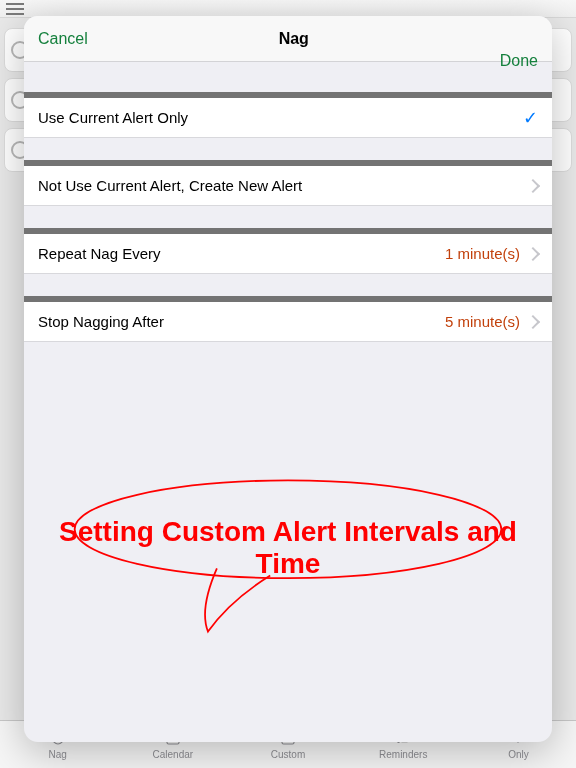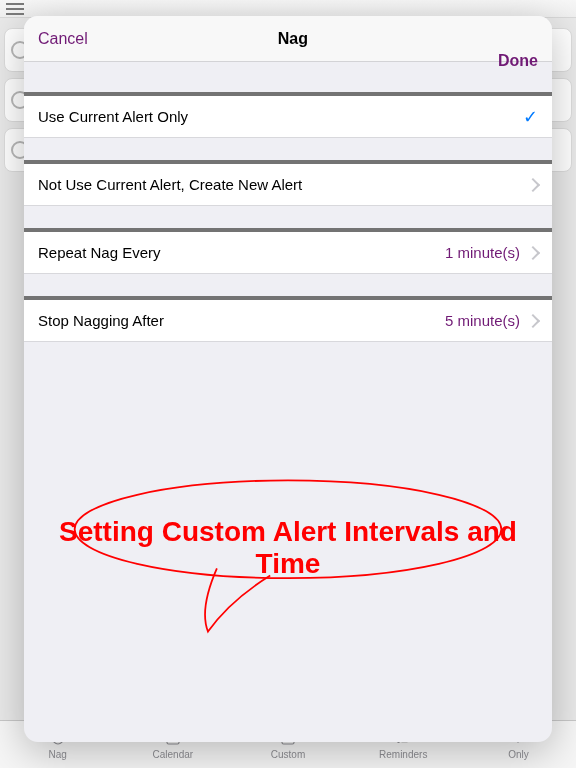--- a/index.html
+++ b/index.html
@@ -51,41 +51,41 @@
     box-shadow: 0 10px 40px rgba(0,0,0,.25);
     display:flex; flex-direction:column;
   }
   .sheet-header {
     height:46px; flex:0 0 46px;
     background:#f8f8f8;
     border-bottom:1px solid #d3d3d6;
     display:flex; align-items:center; justify-content:space-between;
     padding:0 14px;
   }
-  .sheet-header .hbtn { color:#701a75; font-size:16px; cursor:pointer; }
-  .sheet-header .hbtn.done { font-weight:700;margin-top:44px; }
+  .sheet-header .hbtn { color:#15803d; font-size:16px; cursor:pointer; }
+  .sheet-header .hbtn.done { font-weight:400;margin-top:44px; }
   .sheet-header .htitle { font-size:16px; font-weight:600; color:#000; }
 
   .sheet-body { flex:1; overflow:auto; }
 
   .group-gap { height:30px; }
   .group-gap-sm { height:22px; }
 
   .cell {
     background:#fff;
-    border-top:4px solid #737373;
+    border-top:6px solid #737373;
     border-bottom:1px solid #d8d8dc;
     height:46px;
     display:flex; align-items:center;
     padding:0 14px;
     font-size:15px; color:#000;
     position:relative;
   }
   .cell .spacer { flex:1; }
-  .cell .value { color:#701a75; font-size:15px; margin-right:8px; }
+  .cell .value { color:#c2410c; font-size:15px; margin-right:8px; }
   .cell .check { color:#007aff; font-size:18px; }
   .cell .chev { width:10px; height:10px; border-right:2px solid #c7c7cc; border-bottom:2px solid #c7c7cc; transform:rotate(-45deg); }
 
   .footnote {
     padding:8px 14px 0;
     font-size:11px;
     color:#8e8e93;
     line-height:1.35;
   }
 

